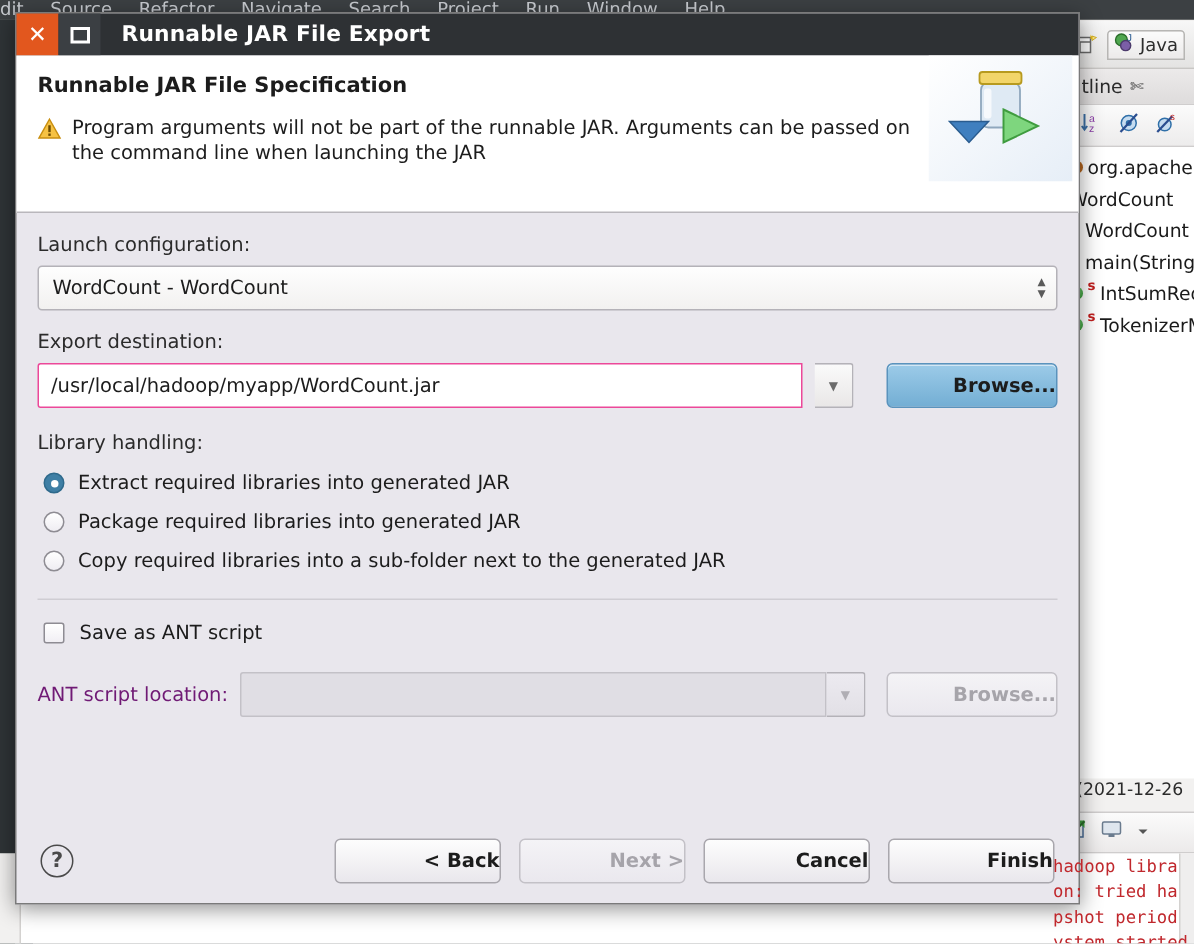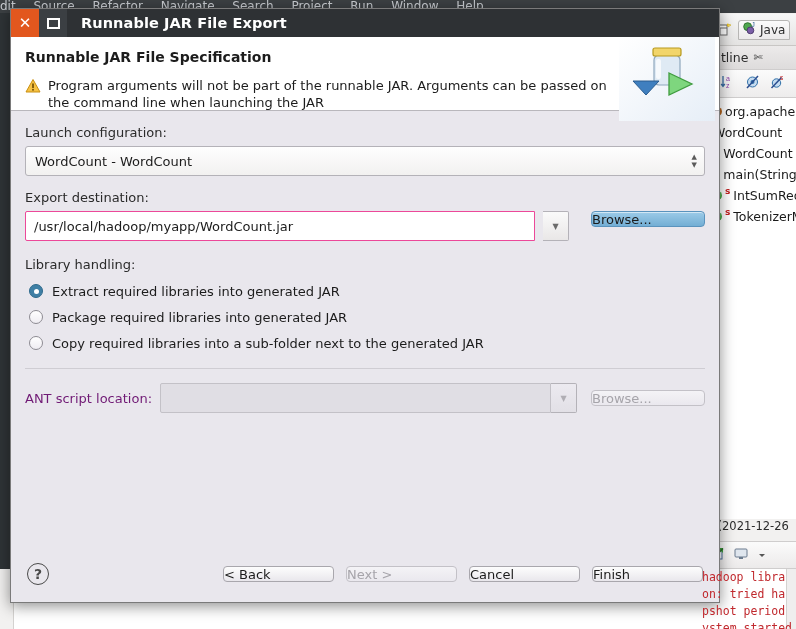--- a/index.html
+++ b/index.html
@@ -146,21 +146,21 @@
     width: 28px; height: 28px; background: #3b3f43;
     display: flex; align-items: center; justify-content: center;
   }
   .max-sq { width: 13px; height: 11px; border: 2px solid #ffffff; }
   .title-text {
     margin-left: 14px; font-size: 14.5px; font-weight: bold; letter-spacing: .1px;
   }
 
   .dlg-header {
     background: #ffffff;
-    height: 74px;
+    height: 105px;
     border-bottom: 1px solid #b9b7bc;
     position: relative;
     padding: 12px 14px 0 14px;
   }
   .dlg-header h2 {
     margin: 0; font-size: 14px; font-weight: bold; color: #1c1c1c;
   }
   .dlg-warn {
     display: flex; gap: 7px; margin-top: 12px; max-width: 600px;
   }
@@ -204,25 +204,25 @@
   .drop-btn {
     width: 26px; height: 30px;
     background: linear-gradient(#fafafa, #e9e7e7);
     border: 1px solid #b4b2b8; border-left: none; border-radius: 0 2px 2px 0;
     display: flex; align-items: center; justify-content: center;
     color: #6b6b6b; font-size: 8px;
   }
   .drop-btn.disabled { color: #b0aeb4; background: linear-gradient(#eceaf0, #e2e0e6); }
 
   .btn {
-    min-width: 116px; height: 16px;
+    min-width: 116px; height: 30px;
     border: 1px solid #a9a7ad; border-radius: 4px;
     background: linear-gradient(#fdfdfd, #e9e7ec);
-    display: flex; align-items: center; justify-content: flex-start;
-    font-size: 13px; color: #1c1c1c;
+    display: flex; align-items: center; justify-content: flex-end;
+    font-size: 13px; color: #1c1c1c; font-weight: bold;
   }
   .btn.primary {
     background: linear-gradient(#9ccbe8, #73aed4);
     border: 1px solid #5a93bd;
     box-shadow: inset 0 1px 0 rgba(255,255,255,.55);
   }
   .btn.disabled { color: #a6a4aa; background: linear-gradient(#f4f3f6, #eae8ee); border-color: #c3c1c7; }
 
   .radio-row { display: flex; align-items: center; gap: 9px; height: 26px; margin-left: 4px; }
   .radio {
@@ -483,20 +483,24 @@
         <span class="radio"></span>
         <span>Package required libraries into generated JAR</span>
       </div>
       <div class="radio-row">
         <span class="radio"></span>
         <span>Copy required libraries into a sub-folder next to the generated JAR</span>
       </div>
 
       <div class="sep"></div>
 
+      <div class="check-row">
+        <span class="checkbox"></span>
+        <span>Save as ANT script</span>
+      </div>
 
       <div class="ant-row">
         <label class="field-label disabled">ANT script location:</label>
         <div class="text-input disabled" style="flex:1 1 auto;"></div>
         <div class="drop-btn disabled" style="margin-left:-8px;">
           <span>▼</span>
         </div>
         <div class="btn disabled" style="min-width:114px; margin-left:6px;">
           <span>Browse...</span>
         </div>

